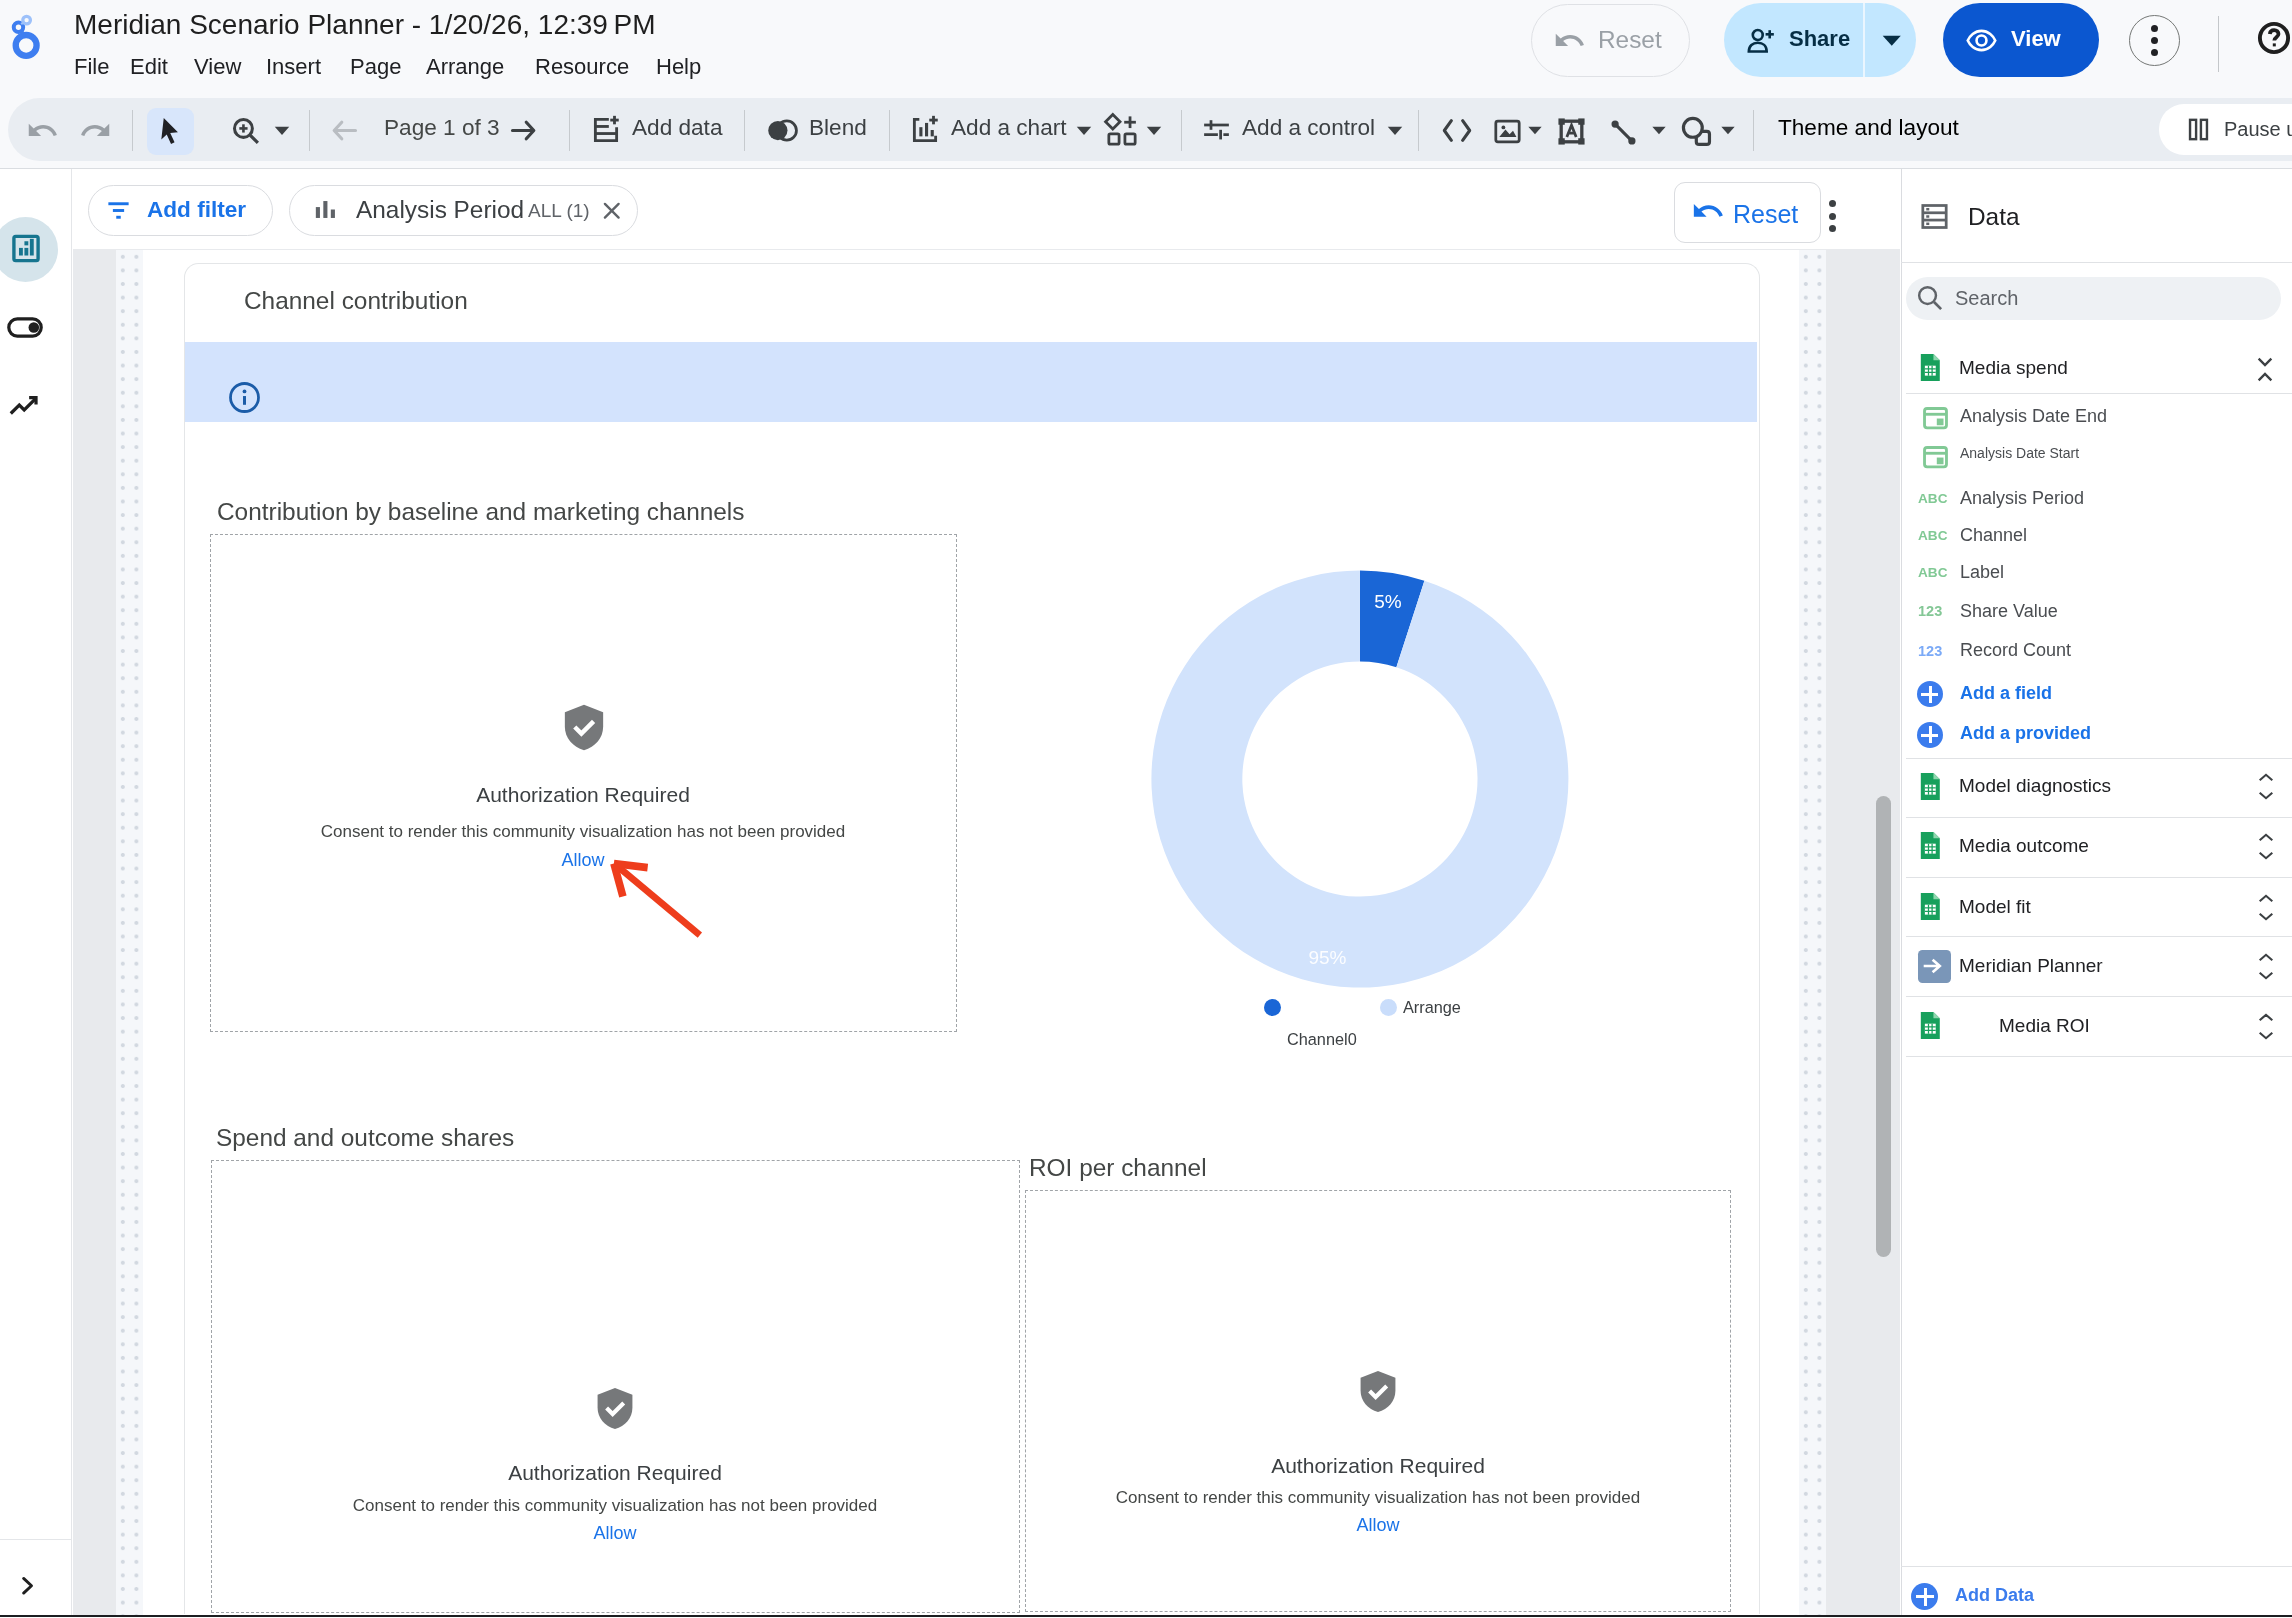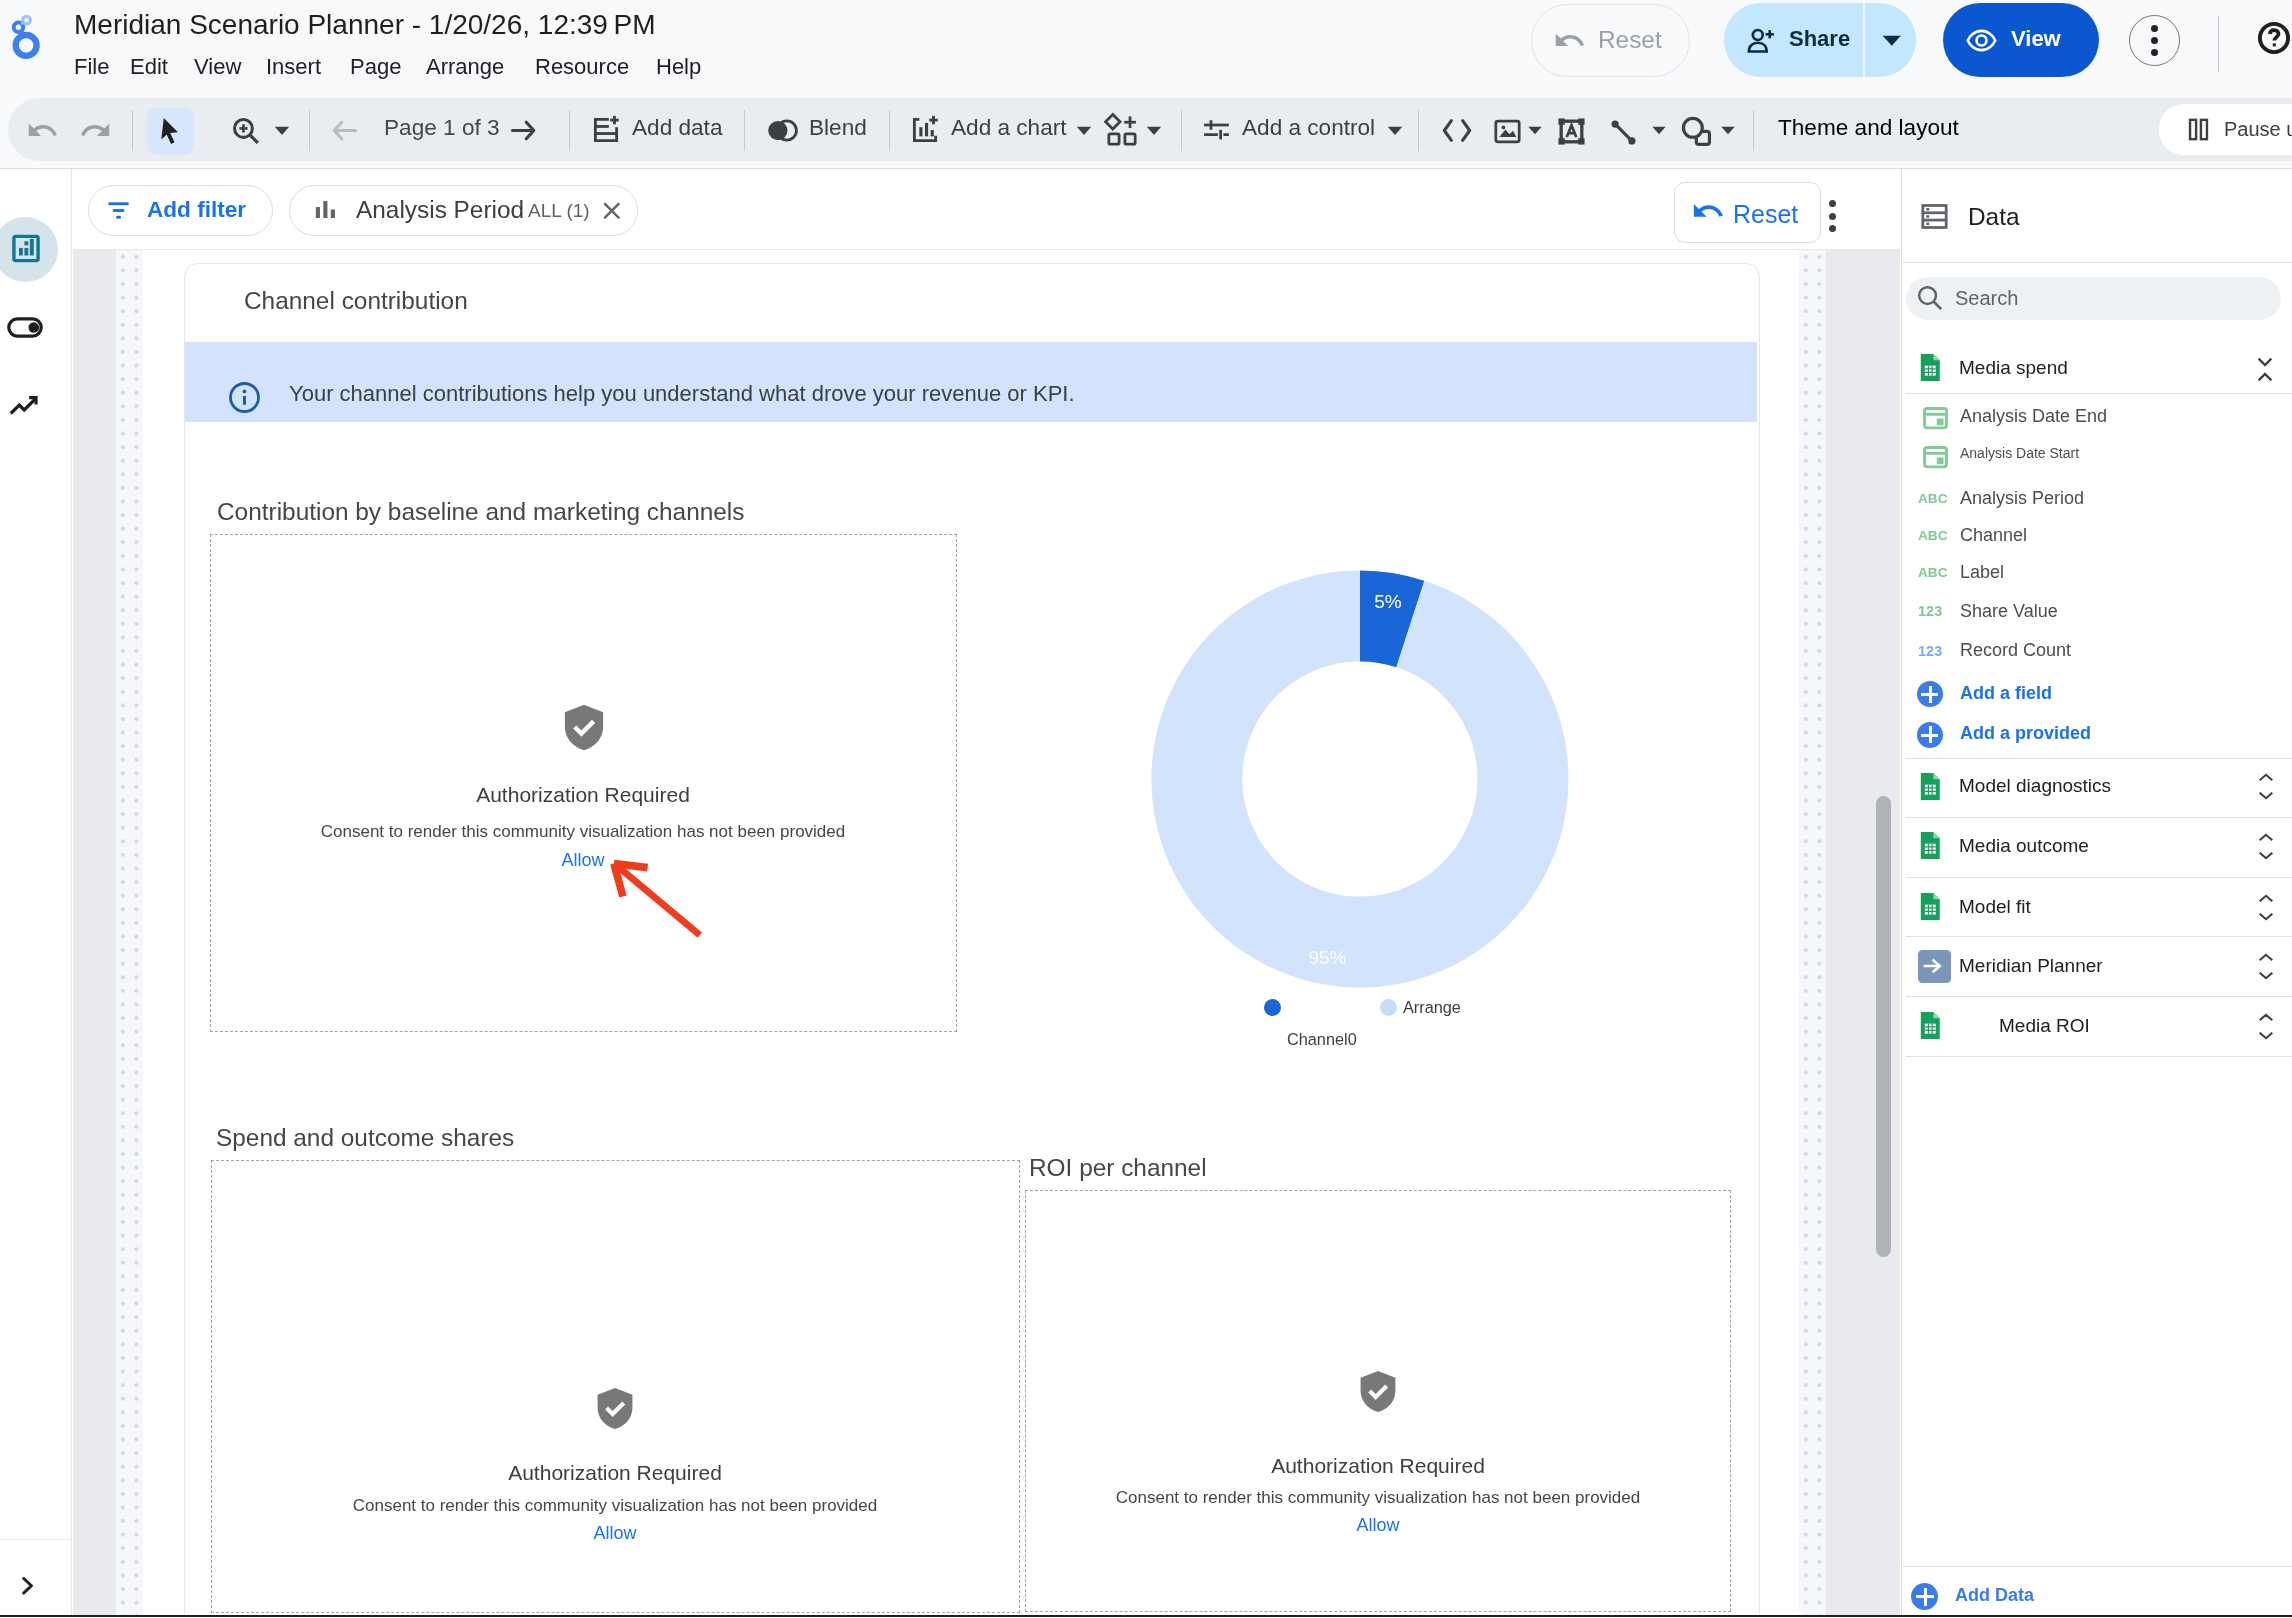--- a/index.html
+++ b/index.html
@@ -269,21 +269,20 @@
 
   <div class="abs" id="card" style="left:184px;top:263px;width:1576px;height:1351px;background:#fff;border:1.8px solid #e4e6e8;border-radius:14.5px 14.5px 0 0;border-bottom:none;"></div>
   <div class="abs txt" style="left:244px;top:287px;font-size:24.4px;color:#444746;">Channel contribution</div>
 
   <div class="abs" style="left:185px;top:342px;width:1572px;height:80px;background:#d3e3fd;"></div>
   <svg class="abs" style="left:227px;top:380px;" width="35" height="35" viewBox="0 0 24 24">
     <circle cx="12" cy="12" r="9.6" fill="none" stroke="#1b5ca8" stroke-width="1.9"></circle>
     <line x1="12" y1="11" x2="12" y2="17" stroke="#1b5ca8" stroke-width="2.1"></line>
     <circle cx="12" cy="7.8" r="1.3" fill="#1b5ca8"></circle>
   </svg>
-  <div class="abs txt" style="left:289px;top:381px;font-size:22px;color:#3c4043;">Your channel contributions help you understand what drove your revenue or KPI.</div>
 
   <div class="abs txt" style="left:217px;top:498px;font-size:24.4px;color:#444746;">Contribution by baseline and marketing channels</div>
   <div class="abs" style="left:210px;top:534px;width:747px;height:498px;border:1.8px dashed #a0a4a8;"></div>
 
   <svg class="abs" style="left:563px;top:704px;" width="42" height="47" viewBox="0 0 24 27">
     <path d="M12 0.5 L23 4.8 V13 C23 19.5 18.4 24.6 12 26.5 C5.6 24.6 1 19.5 1 13 V4.8 Z" fill="#76787a"></path>
     <path d="M6.7 13.2 L10.5 17 L17.5 10" fill="none" stroke="#fff" stroke-width="2.6"></path>
   </svg>
   <div class="abs txt" style="left:583px;top:783px;font-size:21px;color:#3c4043;transform:translateX(-50%);">Authorization Required</div>
   <div class="abs txt" style="left:583px;top:822px;font-size:17px;color:#444746;transform:translateX(-50%);">Consent to render this community visualization has not been provided</div>

